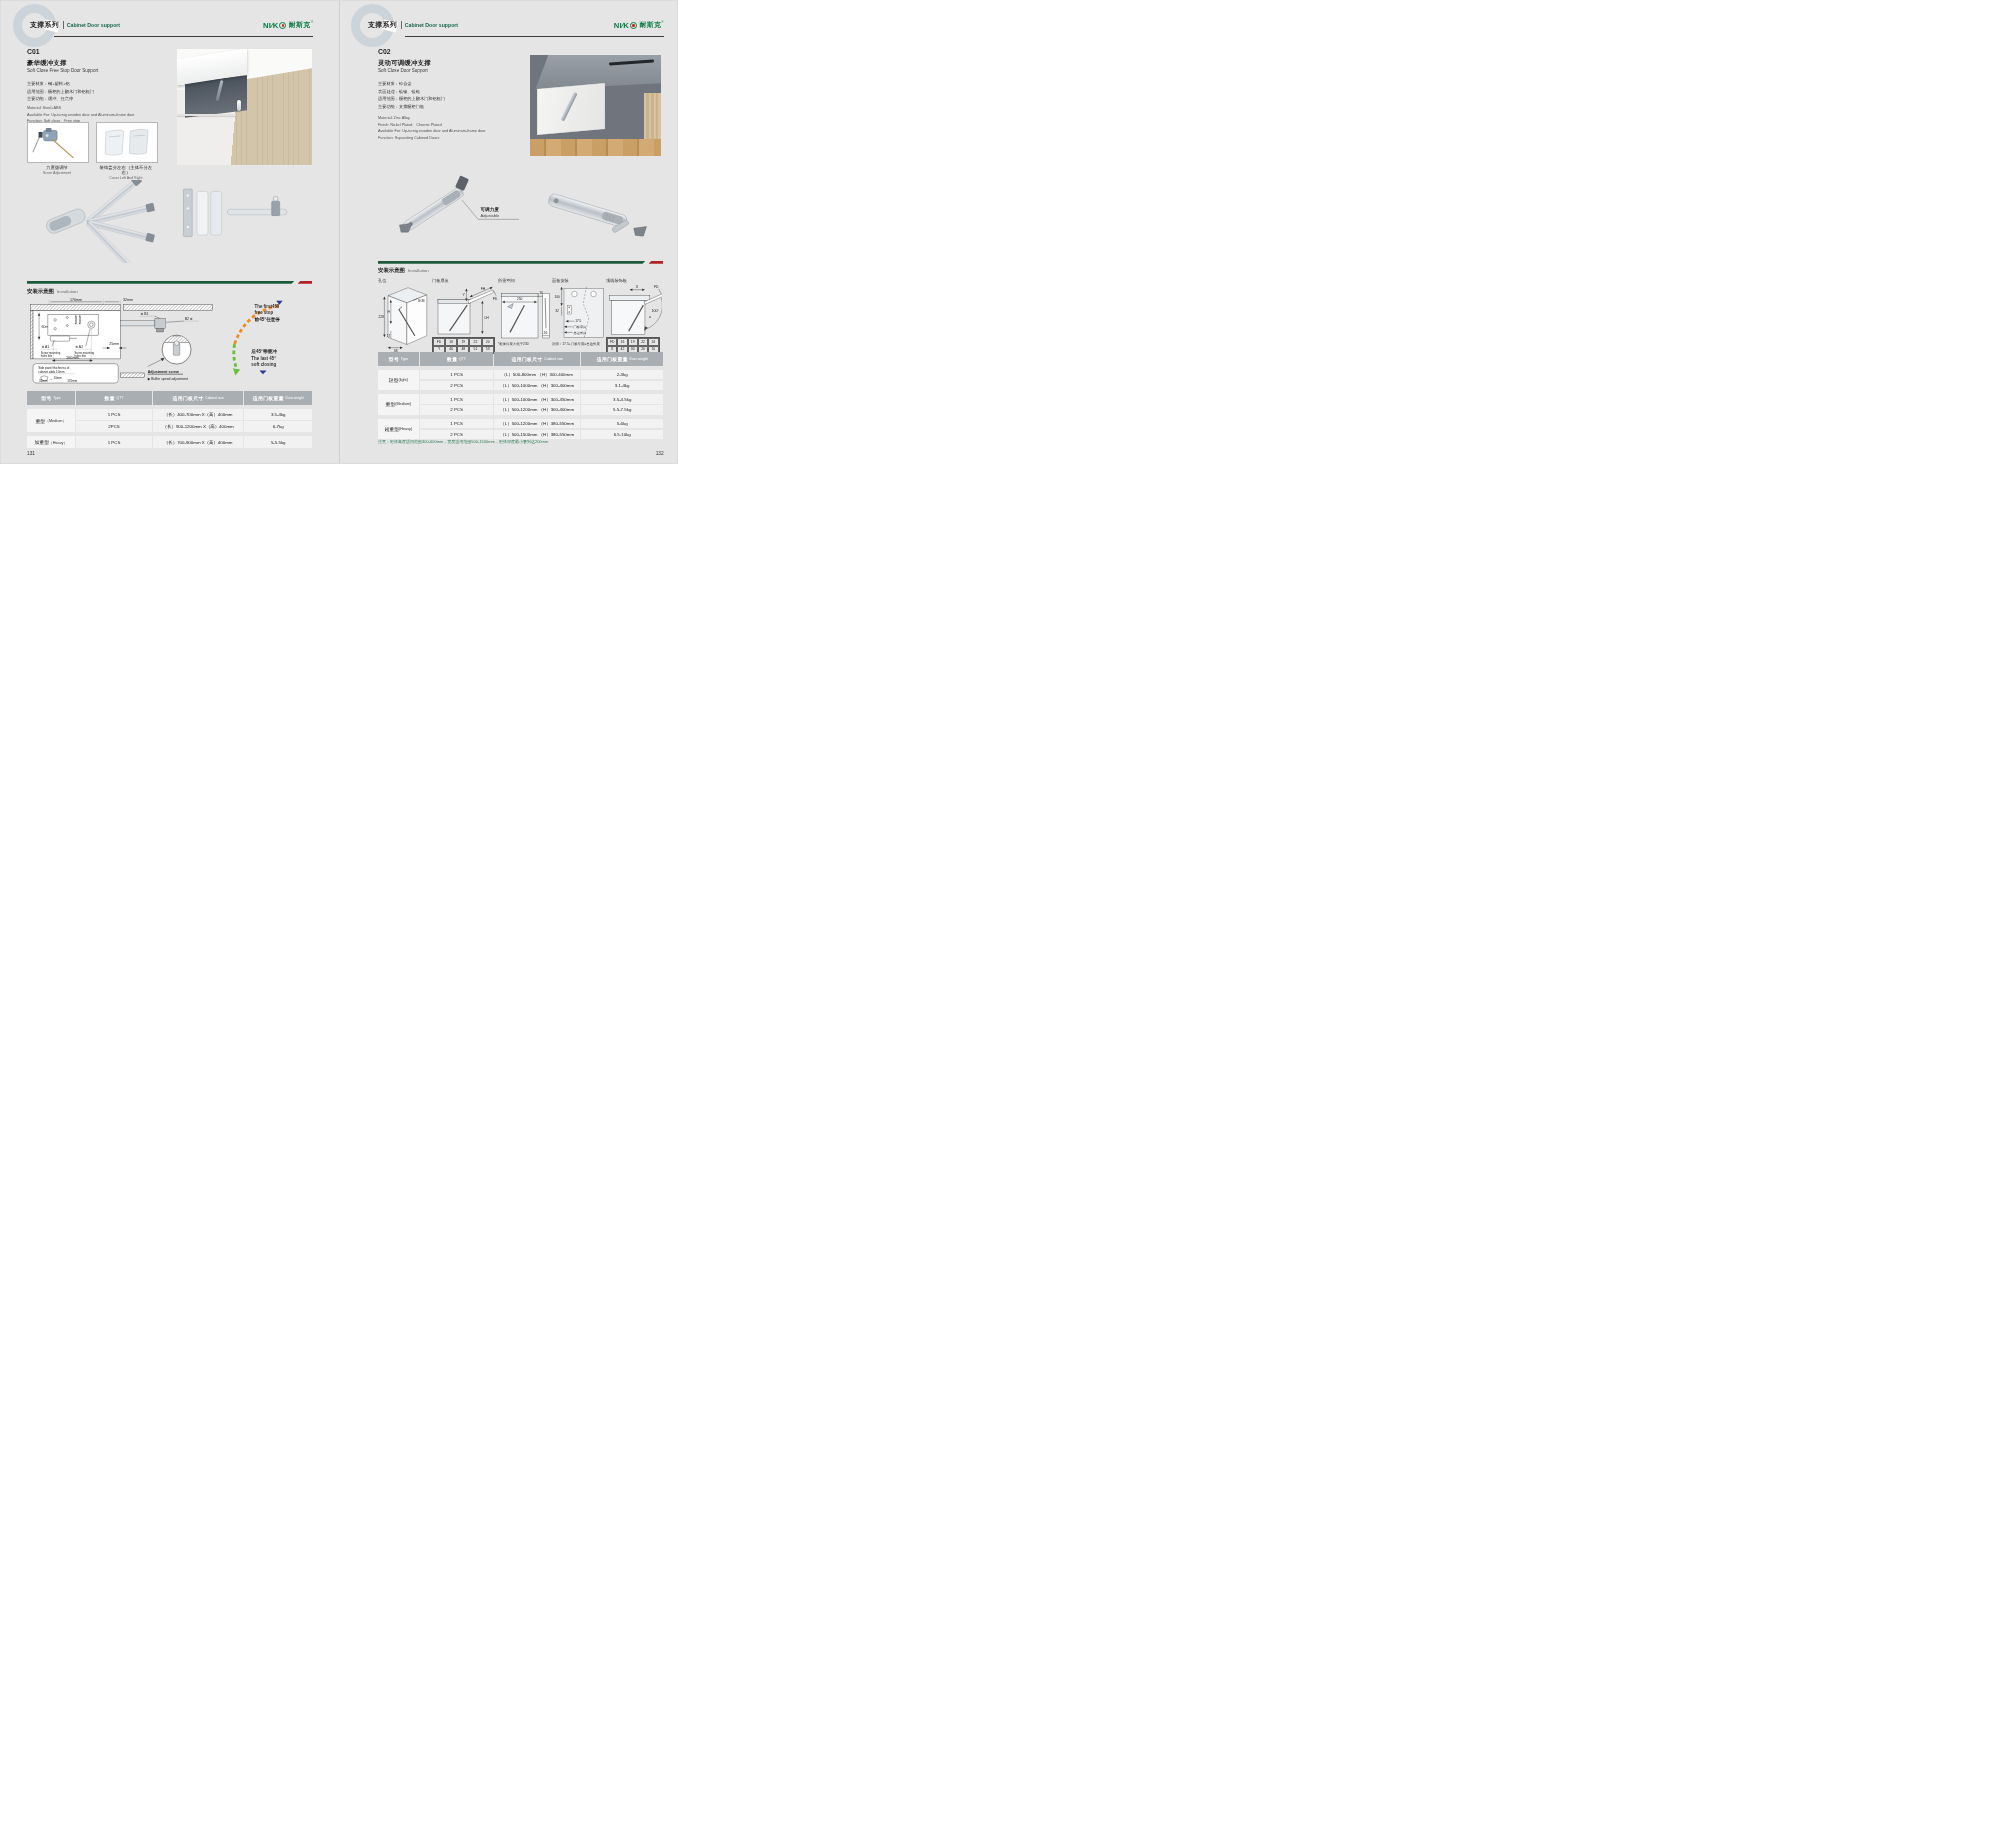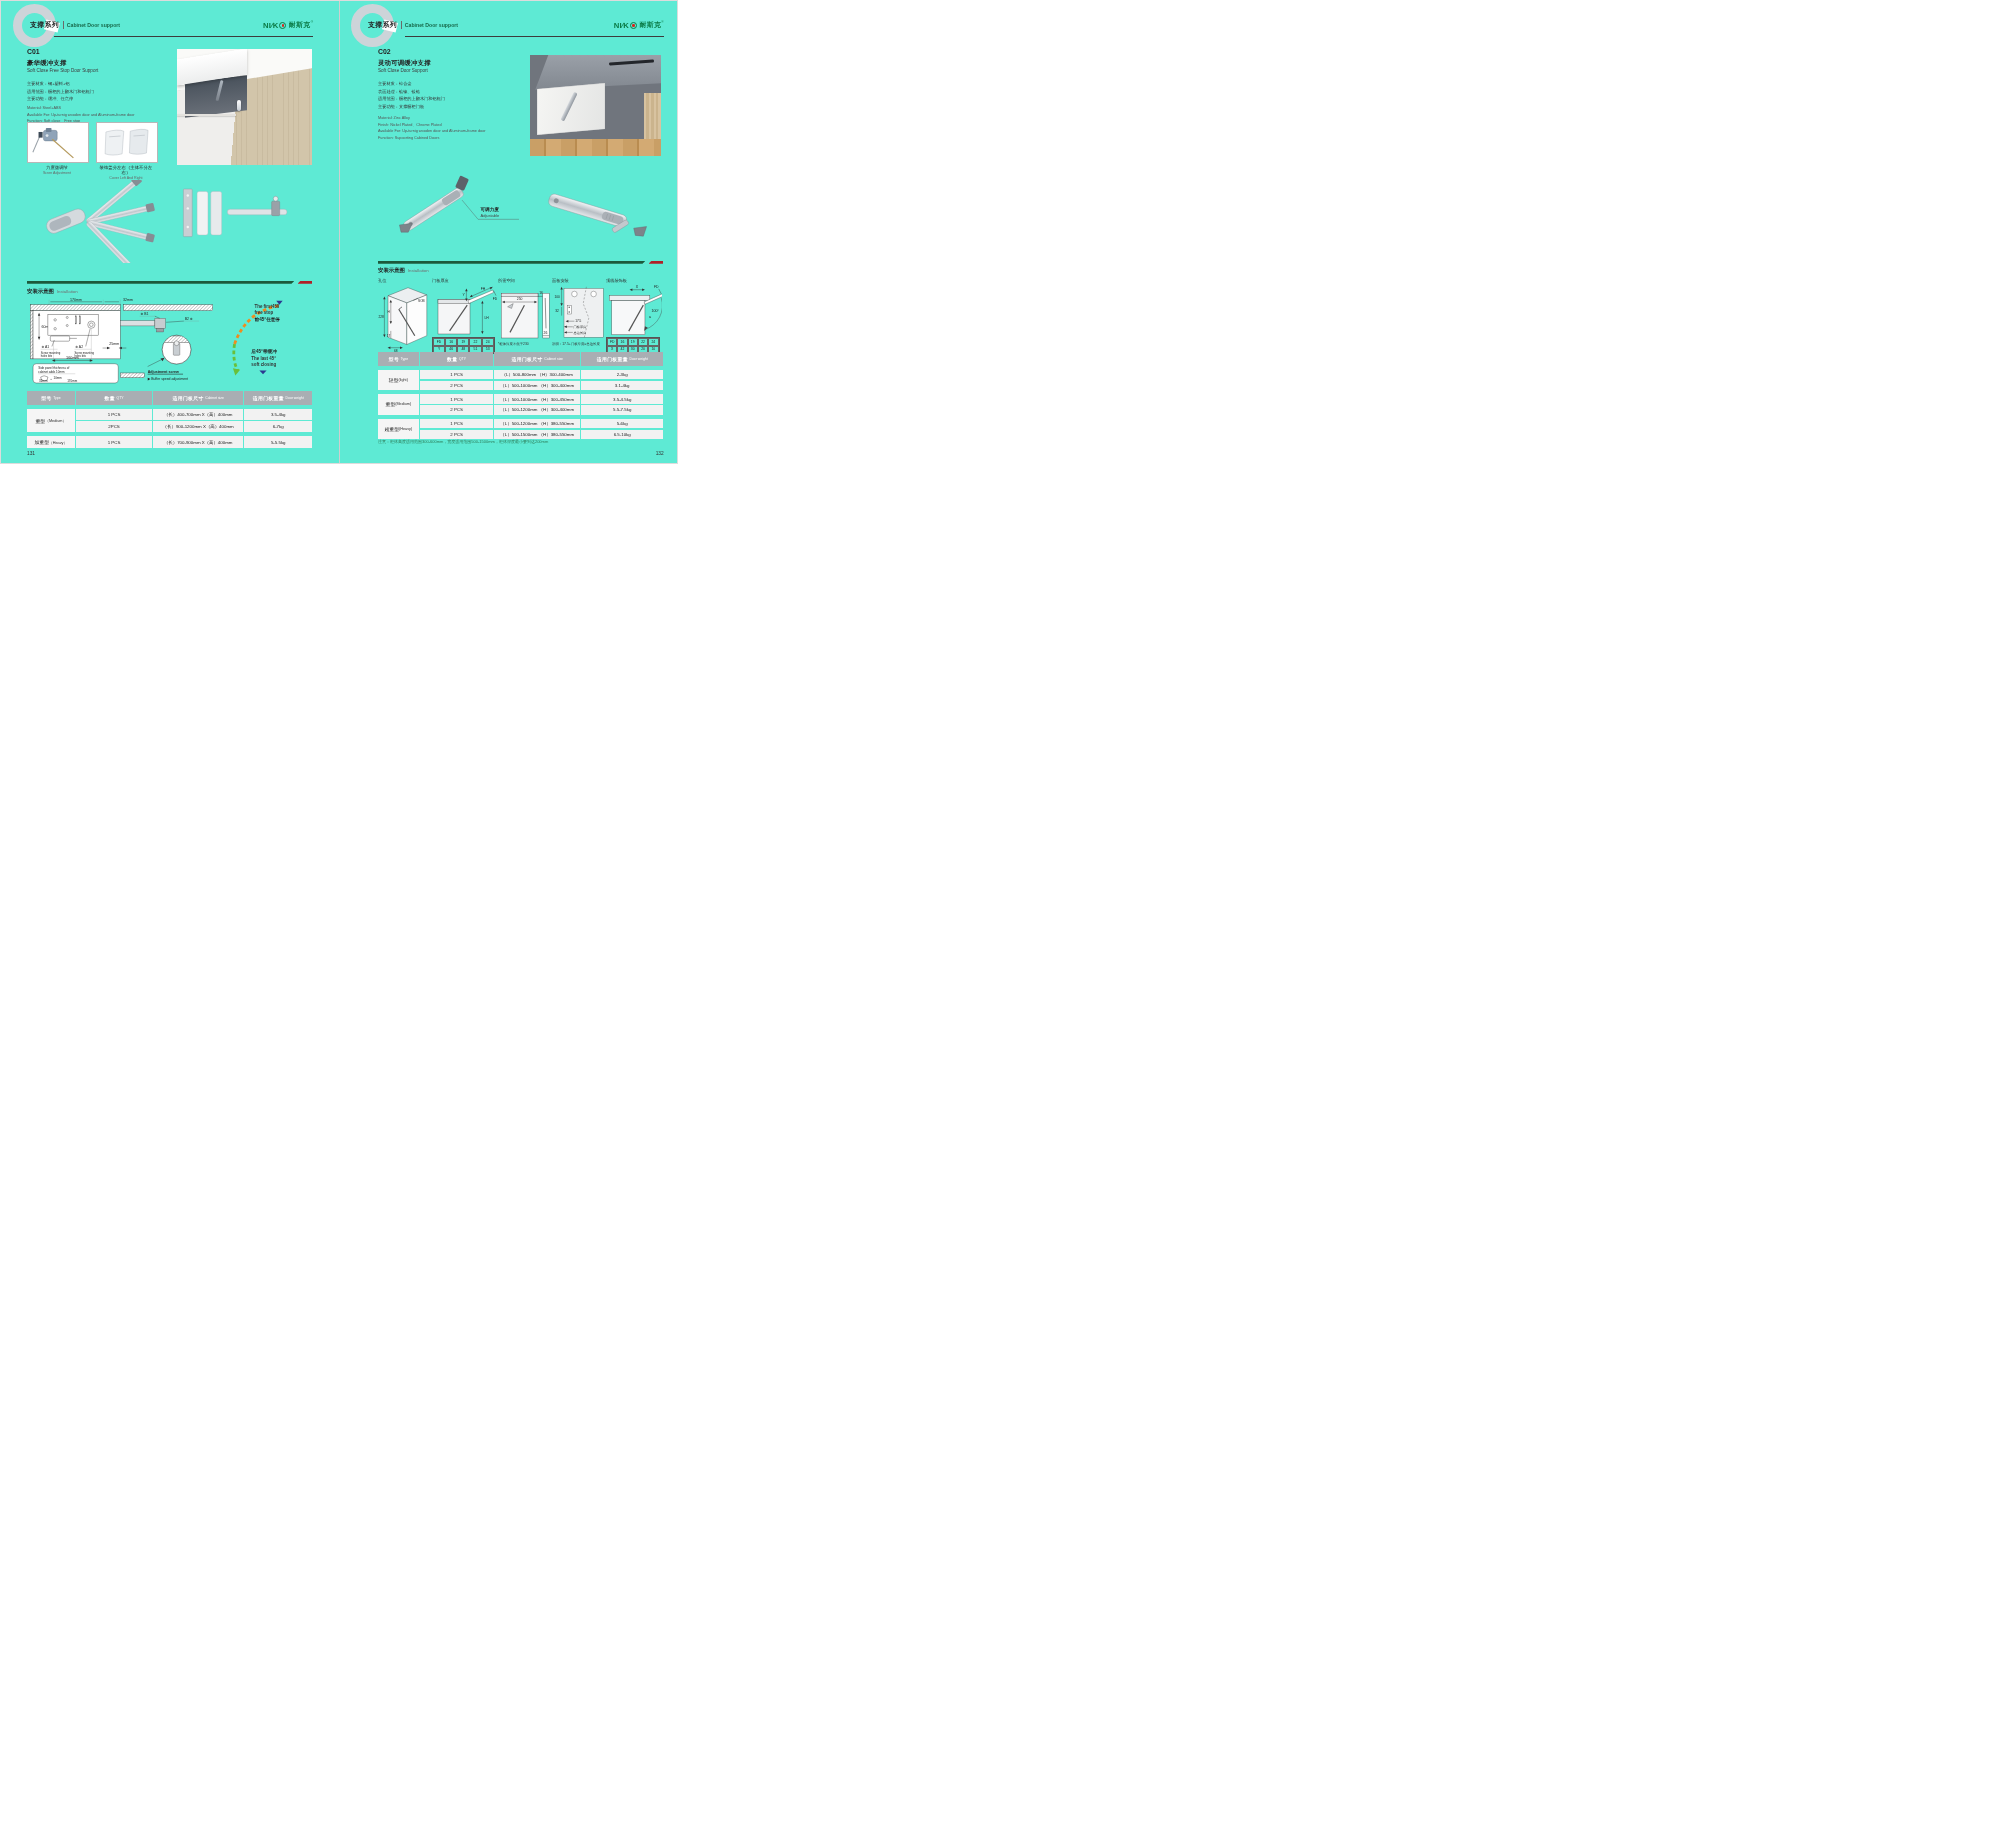--- a/index.html
+++ b/index.html
@@ -1,16 +1,16 @@
 <!DOCTYPE html>
 <html style="font-size:6.4px"><head>
 <meta charset="utf-8">
 <style>
   html,body{margin:0;padding:0;background:#fff;}
-  .sheet{position:relative;width:676px;height:462px;background:#5eead4;border:0.4px solid #dcdcdc;
+  .sheet{position:relative;width:676px;height:462px;background:#e5e5e5;border:0.4px solid #dcdcdc;
          overflow:hidden;font-family:"Liberation Sans",sans-serif;color:#222;}
   .page{position:absolute;top:0;width:338px;height:462px;}
   .lp{left:0;} .rp{left:338px;}
   .mid{position:absolute;left:338px;top:0;width:0.4px;height:100%;background:#cfcfcf;}
 
   
   .cring{position:absolute;left:12px;top:3.2px;width:25px;height:25px;border:9.3px solid #cdd4d9;border-radius:50%;}
   .cring::after{content:'';position:absolute;right:-11.3px;top:8px;width:13.7px;height:9.7px;background:#fff;transform:rotate(14deg);}
   .series{position:absolute;left:29px;top:19.3px;display:flex;align-items:center;gap:3.6px;z-index:2;}
   .series .cn{font-size:6.9px;font-weight:700;color:#1f1f1f;letter-spacing:0.4px;}

